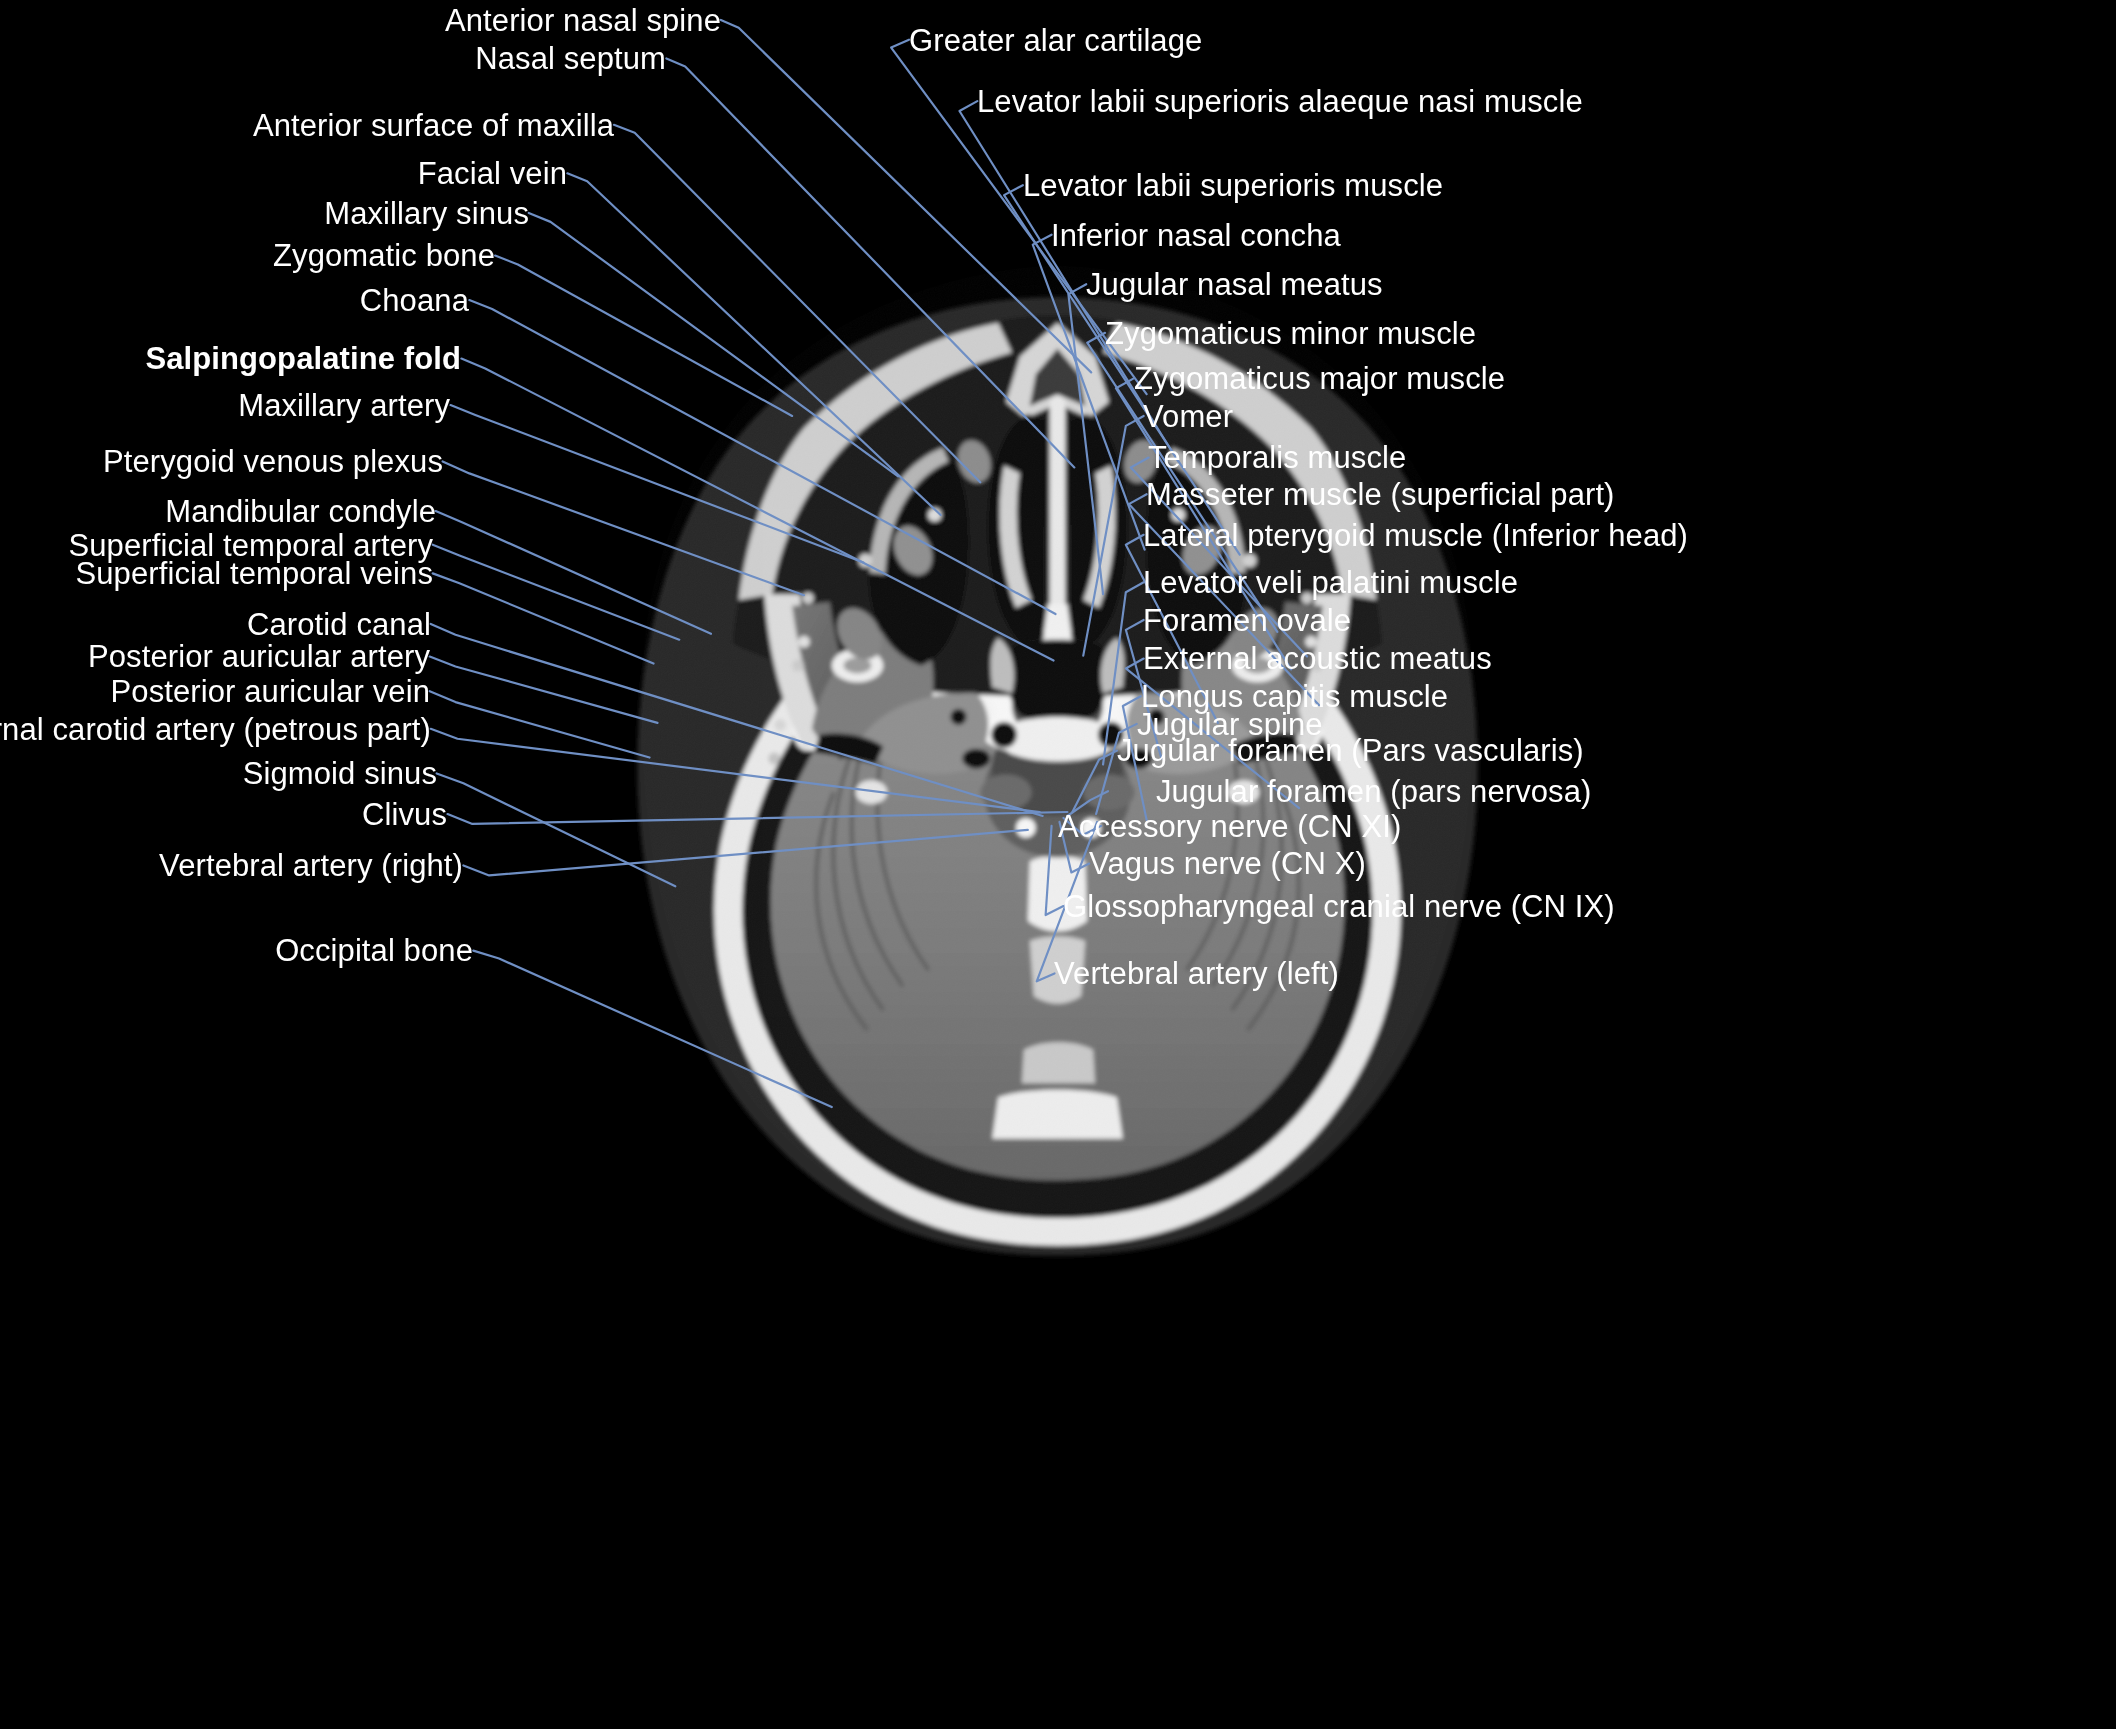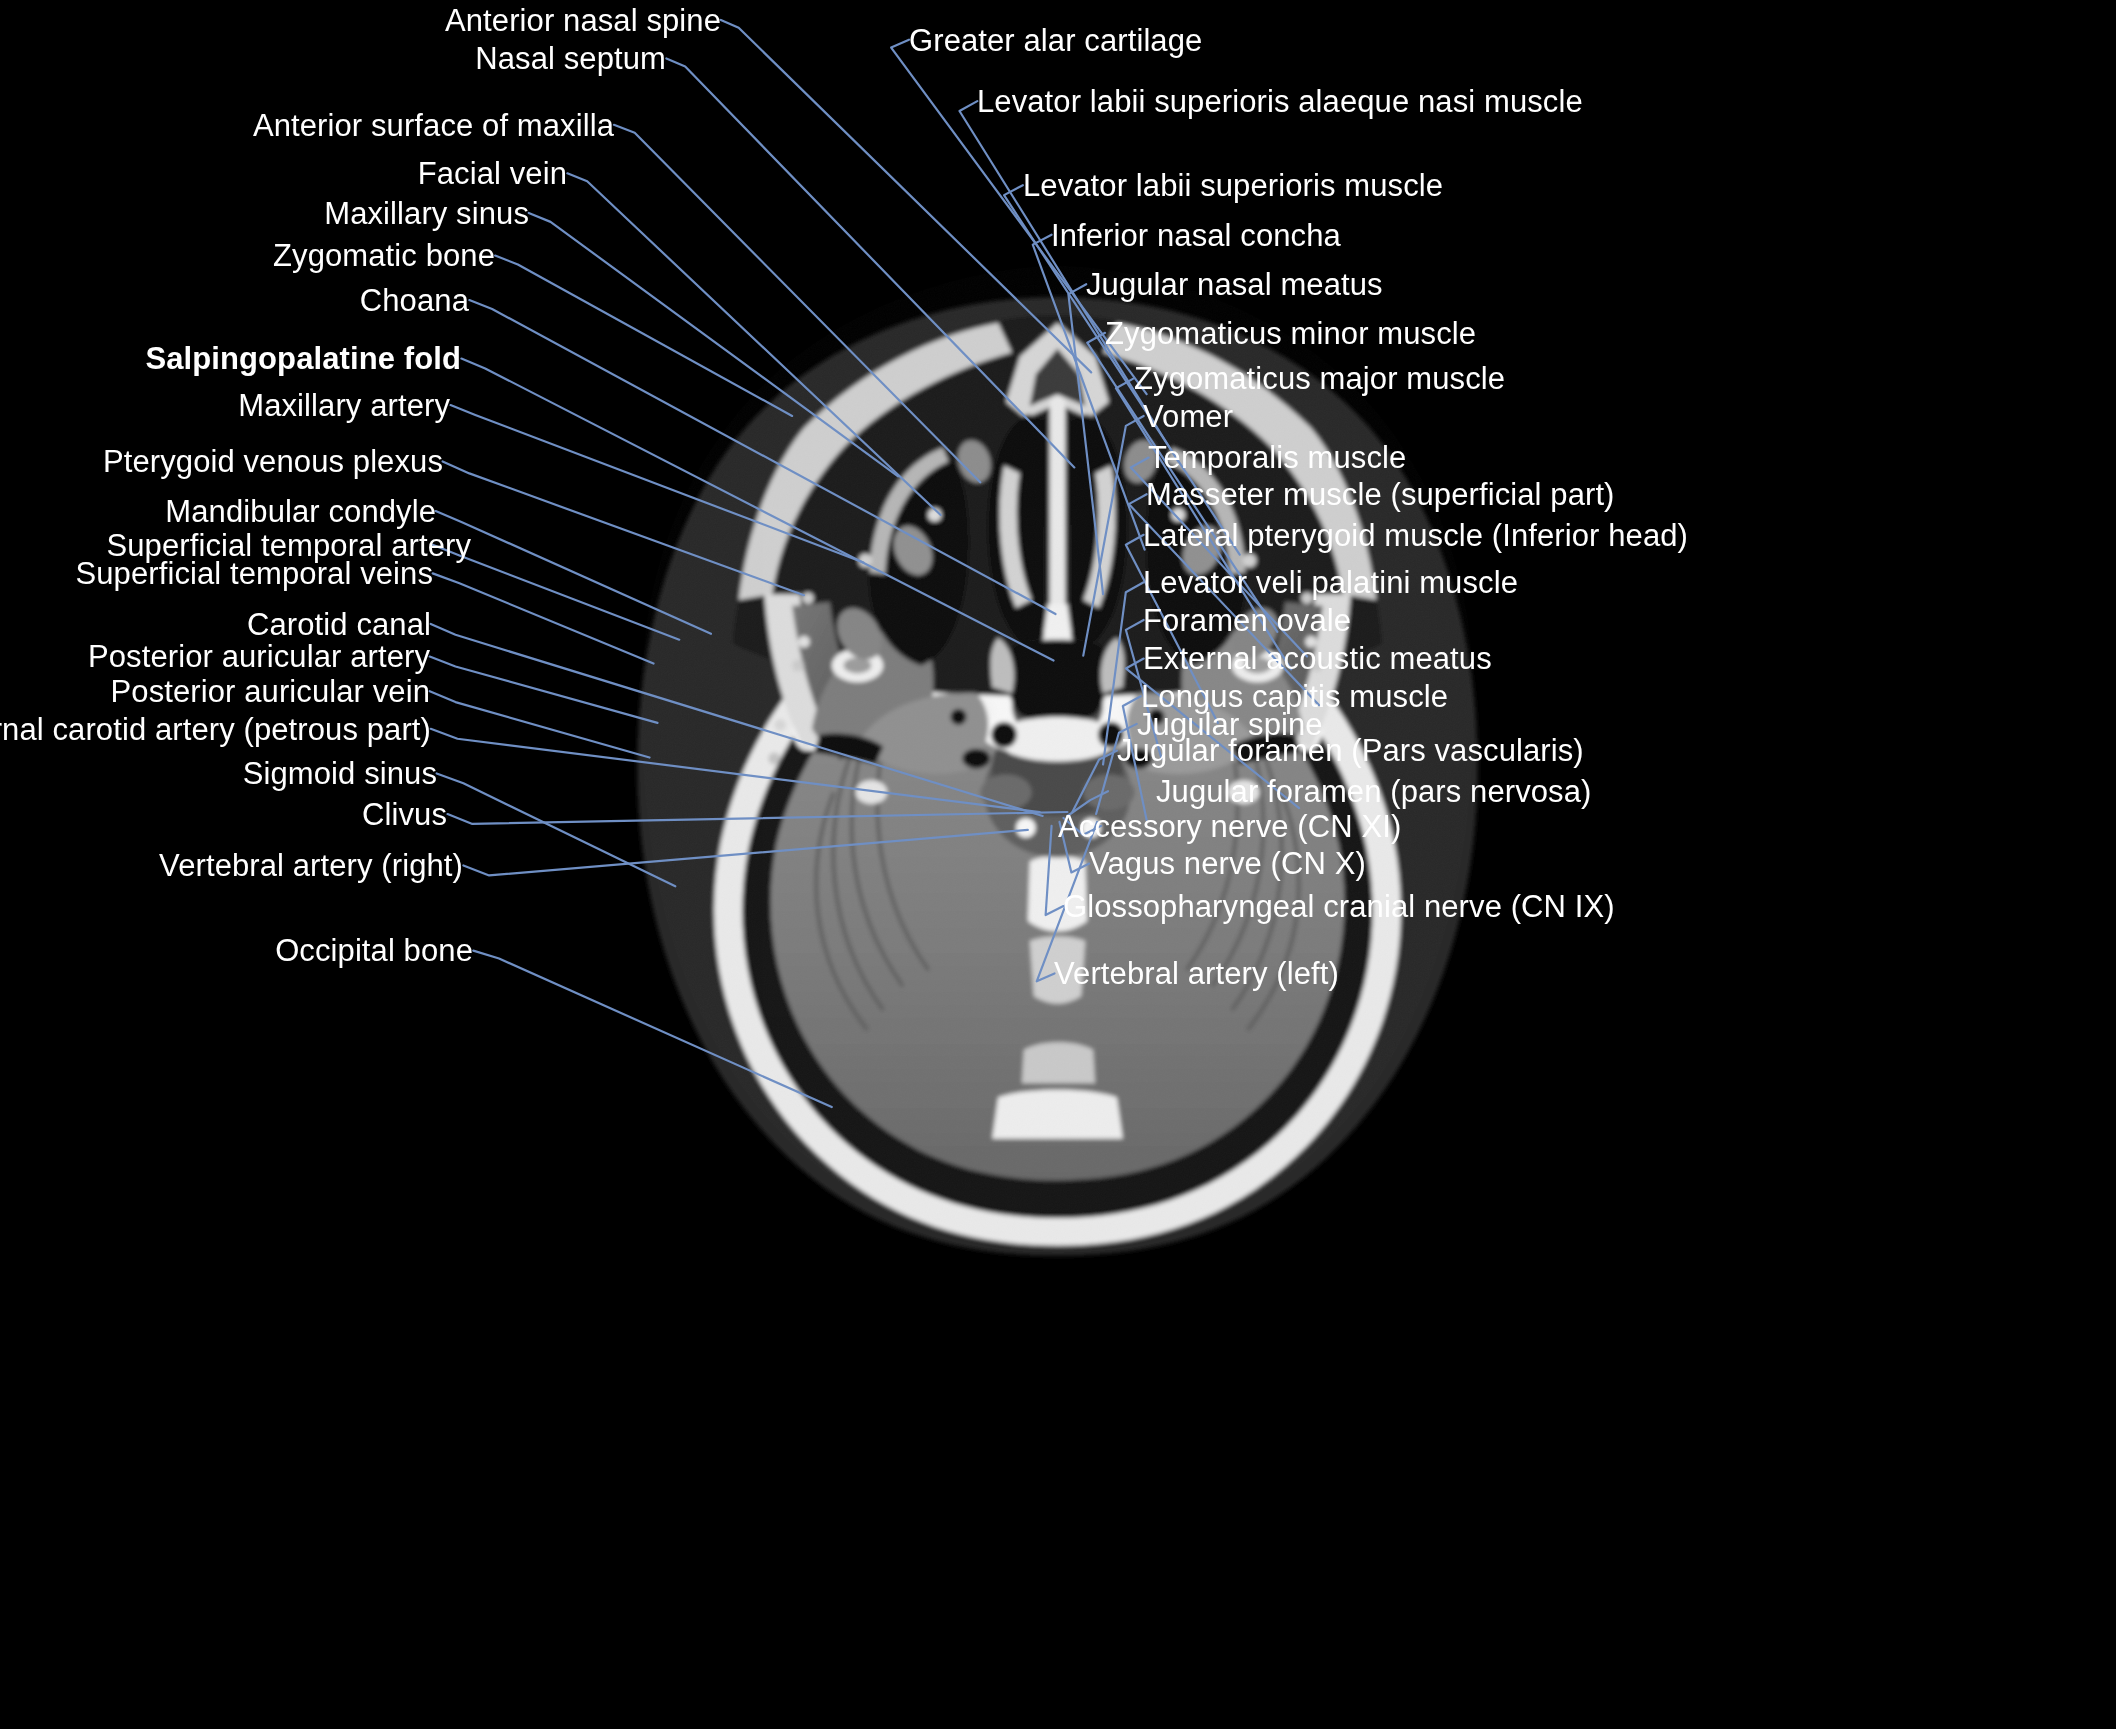--- a/index.html
+++ b/index.html
@@ -344,21 +344,21 @@
       <div class="label l" style="left: 666px; top: 58px;">Nasal septum</div>
       <div class="label l" style="left: 614px; top: 125px;">Anterior surface of maxilla</div>
       <div class="label l" style="left: 567px; top: 173px;">Facial vein</div>
       <div class="label l" style="left: 529px; top: 213px;">Maxillary sinus</div>
       <div class="label l" style="left: 495px; top: 255px;">Zygomatic bone</div>
       <div class="label l" style="left: 469px; top: 300px;">Choana</div>
       <div class="label l" style="left: 461px; top: 358px; font-weight: bold;">Salpingopalatine fold</div>
       <div class="label l" style="left: 450px; top: 405px;">Maxillary artery</div>
       <div class="label l" style="left: 443px; top: 461px;">Pterygoid venous plexus</div>
       <div class="label l" style="left: 436px; top: 511px;">Mandibular condyle</div>
-      <div class="label l" style="left: 433px; top: 545px; margin-left: 38px;">Superficial temporal artery</div>
+      <div class="label l" style="left: 433px; top: 545px;">Superficial temporal artery</div>
       <div class="label l" style="left: 433px; top: 573px;">Superficial temporal veins</div>
       <div class="label l" style="left: 431px; top: 624px;">Carotid canal</div>
       <div class="label l" style="left: 430px; top: 656px;">Posterior auricular artery</div>
       <div class="label l" style="left: 430px; top: 691px;">Posterior auricular vein</div>
       <div class="label l" style="left: 431px; top: 729px;">Internal carotid artery (petrous part)</div>
       <div class="label l" style="left: 437px; top: 773px;">Sigmoid sinus</div>
       <div class="label l" style="left: 447px; top: 814px;">Clivus</div>
       <div class="label l" style="left: 463px; top: 865px;">Vertebral artery (right)</div>
       <div class="label l" style="left: 473px; top: 950px;">Occipital bone</div>
     </div>

